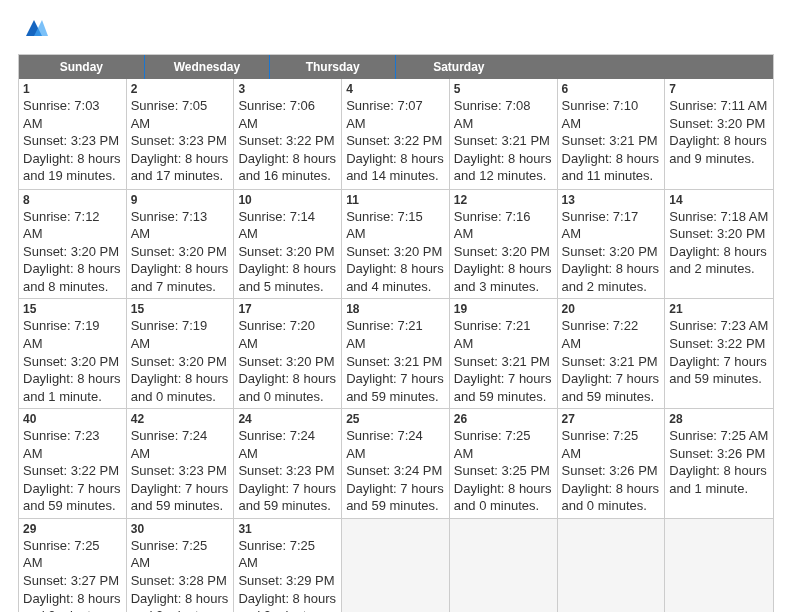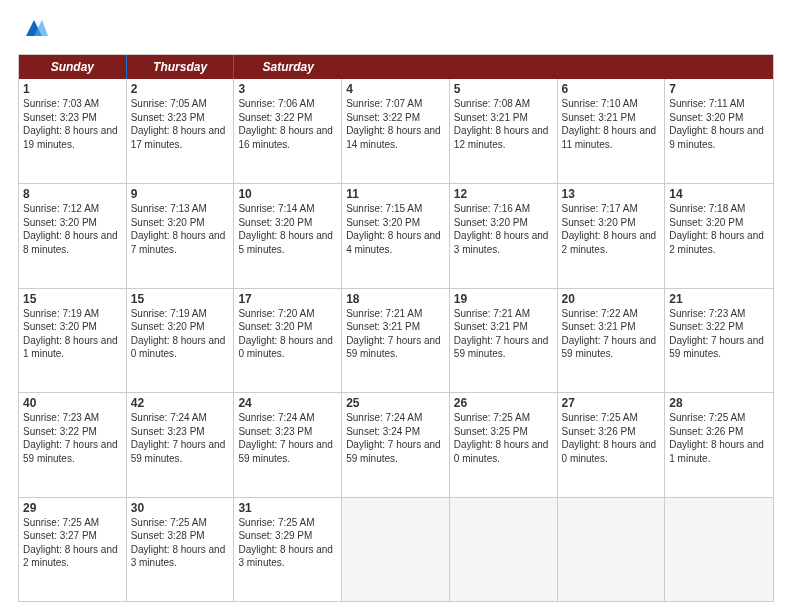--- a/index.html
+++ b/index.html
@@ -53,23 +53,22 @@
       color: #555;
     }
     .calendar {
       flex: 1;
       display: flex;
       flex-direction: column;
       border: 1px solid #ccc;
     }
     .cal-header {
       display: grid;
-      grid-template-columns: repeat(7, 1fr);
-      background: #7f1d1d;
-      font-style: italic;
+      grid-template-columns: repeat(6, 1fr);
+      background: #737373;
     }
     .cal-header-cell {
       color: #fff;
       font-size: 12px;
       font-weight: bold;
       padding: 5px 4px;
       text-align: center;
       border-right: 1px solid #1976D2;
     }
     .cal-header-cell:last-child { border-right: none; }
@@ -94,21 +93,21 @@
     }
     .cal-cell:last-child { border-right: none; }
     .cal-cell.empty { background: #f5f5f5; }
     .day-num {
       font-size: 12px;
       font-weight: bold;
       display: block;
       margin-bottom: 1px;
     }
     .cell-text {
-      font-size: 10px;
+      font-size: 13px;
       line-height: 1.35;
       color: #333;
       margin-top: 24px;
     }
   </style>
 </head>
 <body>
 
 <div class="page">
   <div class="header">
@@ -126,20 +125,21 @@
     </div>
     <div class="title-block">
       <div class="month-title"></div>
       <div class="location"></div>
     </div>
   </div>
 
   <div class="calendar">
     <div class="cal-header" id="cal-header">
         <div class="cal-header-cell">Sunday</div>
+        <div class="cal-header-cell">Wednesday</div>
         <div class="cal-header-cell">Thursday</div>
         <div class="cal-header-cell">Saturday</div>
       </div>
     <div class="cal-body" id="cal-body">
         <div class="cal-row">
           <div class="cal-cell"><span class="day-num">1</span><span class="cell-text">Sunrise: 7:03 AM<br>Sunset: 3:23 PM<br>Daylight: 8 hours and 19 minutes.</span></div>
           <div class="cal-cell"><span class="day-num">2</span><span class="cell-text">Sunrise: 7:05 AM<br>Sunset: 3:23 PM<br>Daylight: 8 hours and 17 minutes.</span></div>
           <div class="cal-cell"><span class="day-num">3</span><span class="cell-text">Sunrise: 7:06 AM<br>Sunset: 3:22 PM<br>Daylight: 8 hours and 16 minutes.</span></div>
           <div class="cal-cell"><span class="day-num">4</span><span class="cell-text">Sunrise: 7:07 AM<br>Sunset: 3:22 PM<br>Daylight: 8 hours and 14 minutes.</span></div>
           <div class="cal-cell"><span class="day-num">5</span><span class="cell-text">Sunrise: 7:08 AM<br>Sunset: 3:21 PM<br>Daylight: 8 hours and 12 minutes.</span></div>

